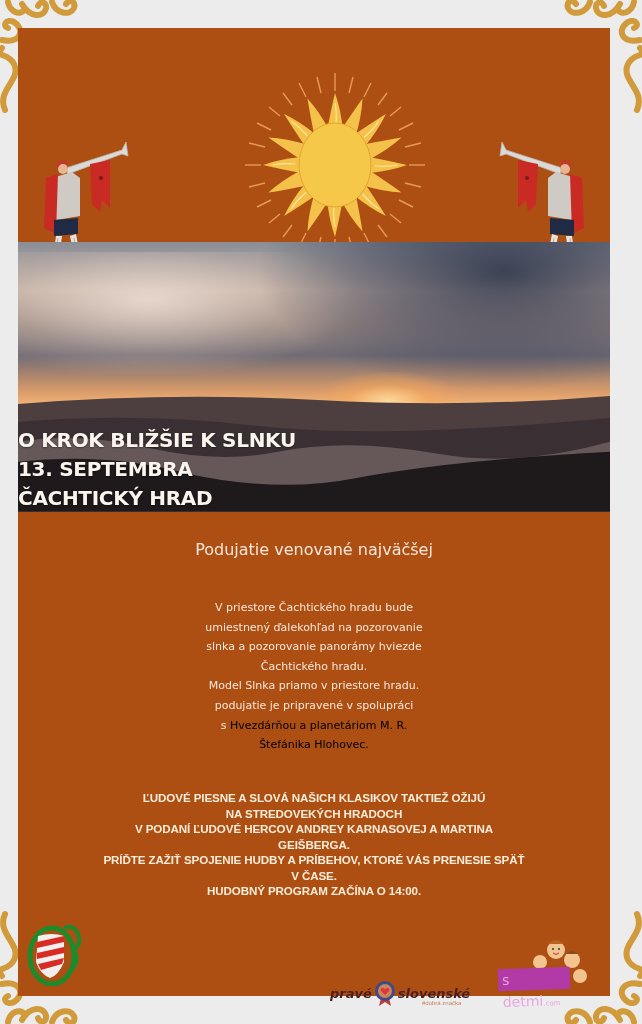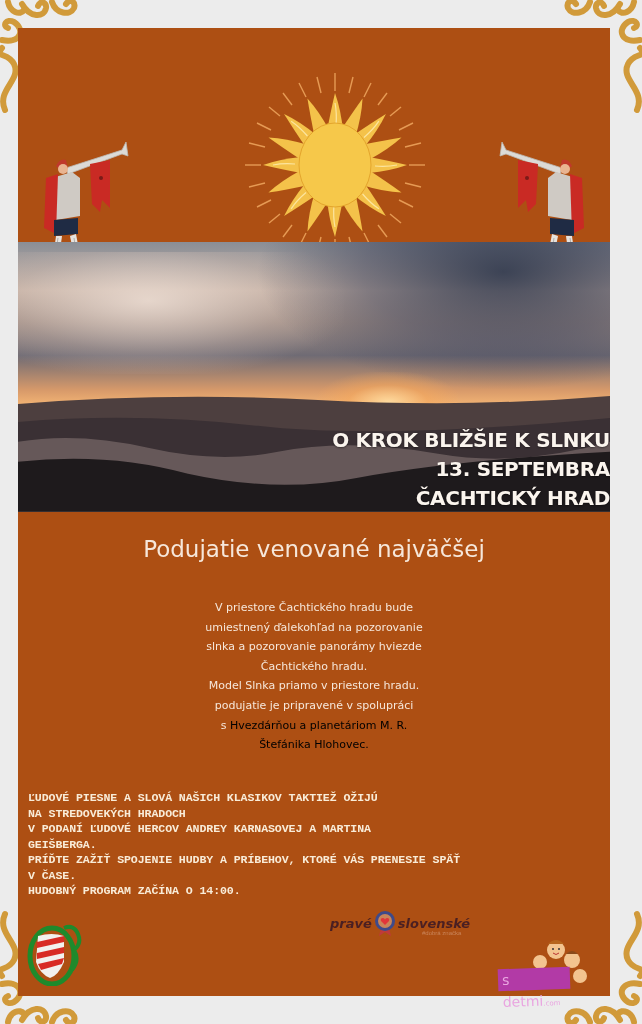--- a/index.html
+++ b/index.html
@@ -22,34 +22,34 @@
 
   .photo { position: absolute; left: 0; top: 214px; width: 592px; height: 270px; overflow: hidden;
     background: linear-gradient(180deg, #8a8e96 0%, #c7b3a6 18%, #a08e86 30%, #6f6b74 42%, #d89a6a 55%, #f1b273 60%, #8a6652 68%, #3e3436 78%, #231c1e 100%); }
   .photo .clouds-dark { position: absolute; right: 0; top: 0; width: 60%; height: 55%;
     background: radial-gradient(ellipse at 70% 20%, rgba(40,50,72,.85) 0%, rgba(60,66,90,.5) 40%, rgba(0,0,0,0) 70%); }
   .photo .clouds-light { position: absolute; left: 0; top: 10px; width: 55%; height: 45%;
     background: radial-gradient(ellipse at 40% 40%, rgba(240,225,215,.8) 0%, rgba(210,190,180,.3) 50%, rgba(0,0,0,0) 75%); }
   .photo .sunglow { position: absolute; left: 300px; top: 130px; width: 140px; height: 60px;
     background: radial-gradient(ellipse at center, rgba(255,220,160,.95) 0%, rgba(250,170,90,.5) 40%, rgba(0,0,0,0) 75%); }
   .photo .hills { position: absolute; left: 0; bottom: 0; width: 100%; height: 48%; }
-  .photo-title { position: absolute; left: 0; width: 100%; top: 184px; text-align: right; color: #fbf5ee;
+  .photo-title { position: absolute; left: 0; width: 100%; top: 184px; text-align: left; color: #fbf5ee;
     font-family: "DejaVu Sans", sans-serif; font-weight: bold; font-size: 20px; line-height: 29px; letter-spacing: -0.3px;
     text-shadow: 0 1px 2px rgba(0,0,0,.4); }
 
   .desc { position: absolute; left: 0; width: 100%; text-align: center; color: #f6e7da; }
-  .desc-lead { top: 508px; font-family: "DejaVu Sans", sans-serif; font-size: 23px; line-height: 27px; font-weight: normal; }
+  .desc-lead { top: 508px; font-family: "DejaVu Sans", sans-serif; font-size: 16px; line-height: 27px; font-weight: normal; }
   .desc-body { top: 570px; font-family: "DejaVu Sans", sans-serif; font-size: 11px; line-height: 19.6px; }
   .desc-body b { font-weight: normal; color: #000000; }
 
-  .program { position: absolute; left: 10px; width: 572px; top: 762px; text-align: left; color: #f9ecd8;
-    font-family: Liberation Mono, monospace; font-weight: bold; font-size: 11.6px; line-height: 15.5px; letter-spacing: -0.1px; }
+  .program { position: absolute; left: 10px; width: 572px; top: 762px; text-align: center; color: #f9ecd8;
+    font-family: Liberation Sans, sans-serif; font-weight: bold; font-size: 11.6px; line-height: 15.5px; letter-spacing: -0.1px; }
 
   .logo-coat { position: absolute; left: 6px; top: 892px; width: 60px; height: 66px; }
-  .logo-prave { position: absolute; left: 312px; top: 878px; width: 150px; height: 34px; display: flex; align-items: center; }
+  .logo-prave { position: absolute; left: 312px; top: 948px; width: 150px; height: 34px; display: flex; align-items: center; }
   .logo-prave .word { font-family: "DejaVu Sans", sans-serif; font-style: italic; font-weight: bold; font-size: 13px; color: #4a1f22; }
   .logo-prave .badge { width: 22px; height: 26px; margin: 0 2px; }
   .logo-prave .sub { position: absolute; left: 92px; top: 24px; font-size: 6px; color: #c9855a; }
   .logo-sdetmi { position: absolute; left: 480px; top: 910px; width: 92px; height: 56px; }
   .logo-sdetmi .bar { position: absolute; left: 0; top: 30px; width: 72px; height: 22px; background: #b23aa6;
     color: #e9a5e0; font-family: "DejaVu Sans", sans-serif; font-size: 14px; line-height: 22px; padding-left: 4px; transform: rotate(-2deg); }
   .logo-sdetmi .kids { position: absolute; left: 30px; top: 0; width: 62px; height: 48px; }
 </style>
 </head>
 <body>

